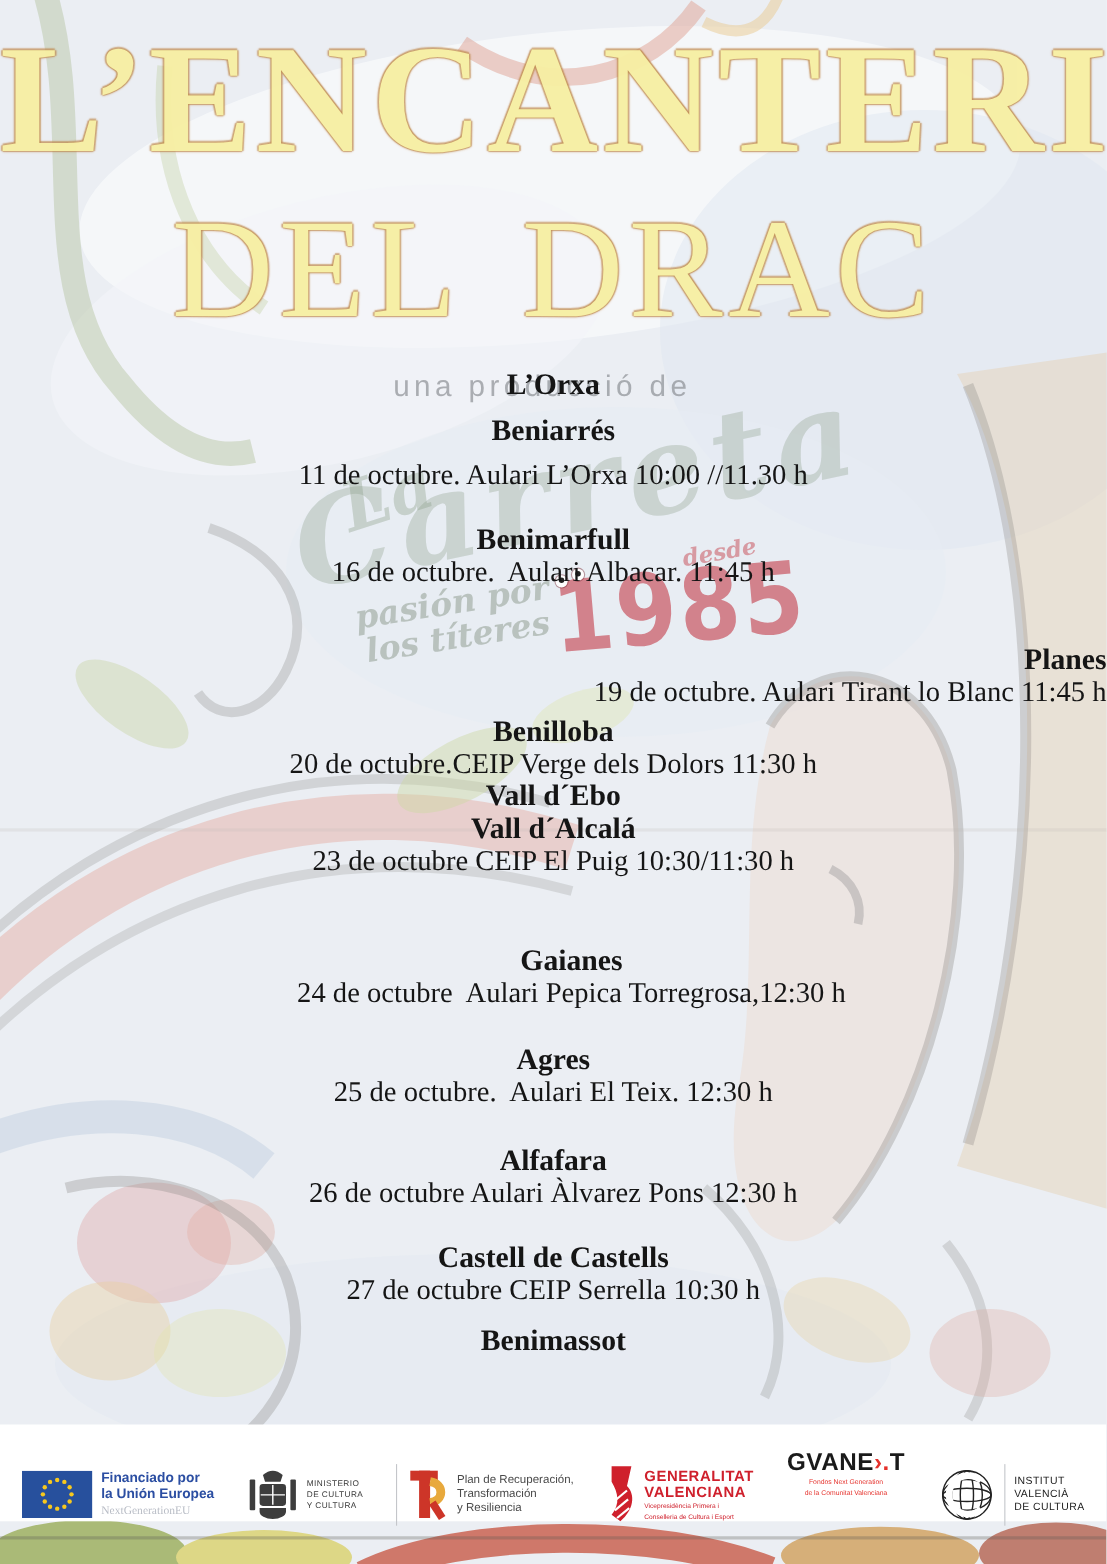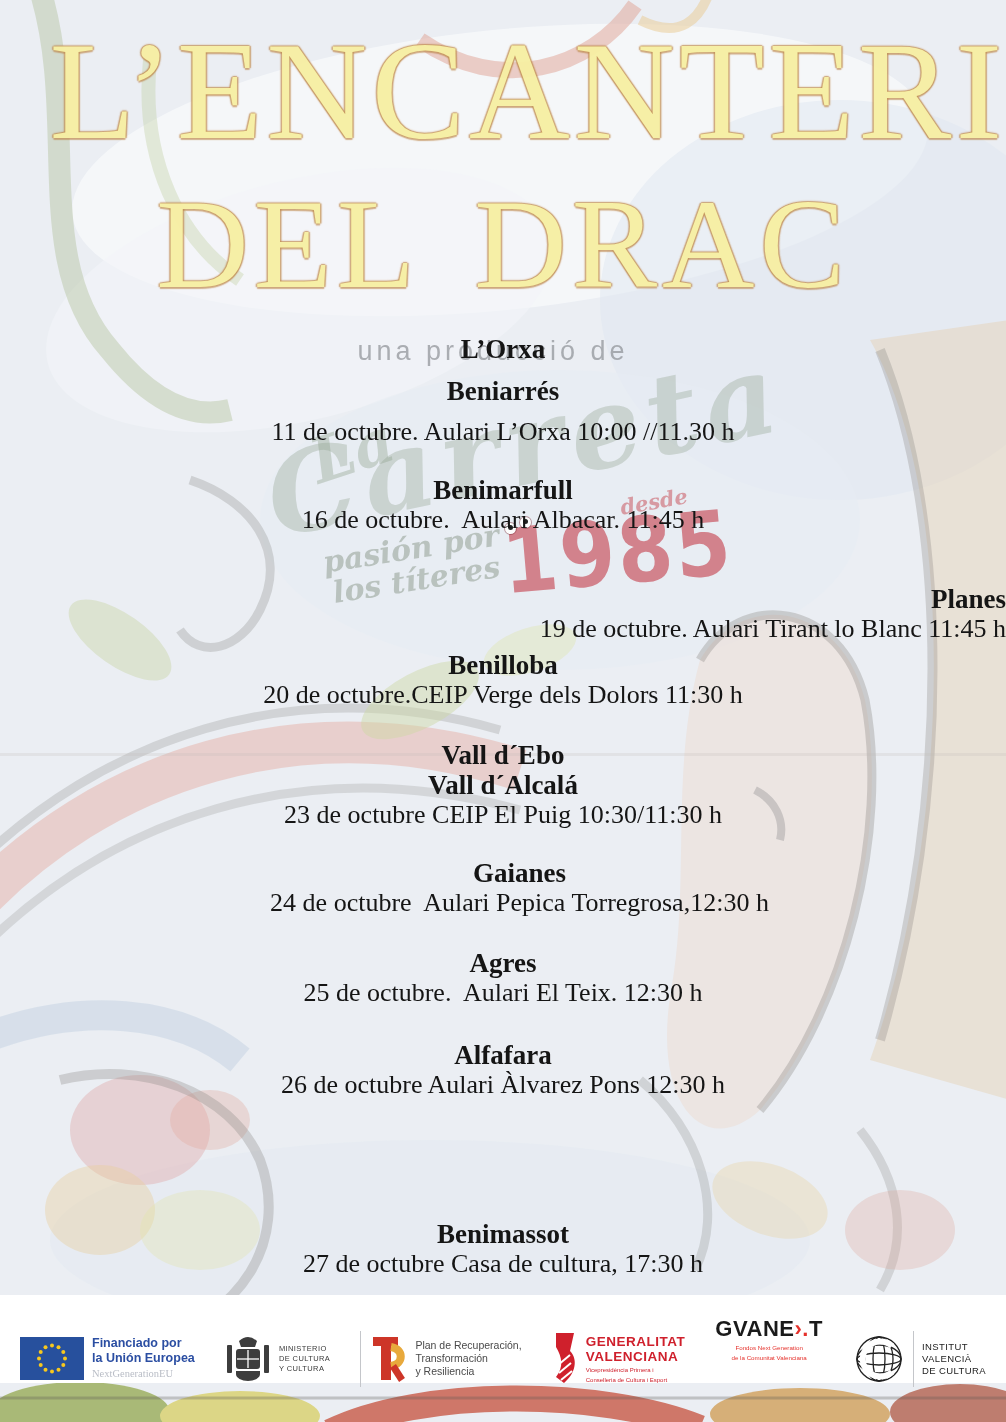--- a/index.html
+++ b/index.html
@@ -25,21 +25,21 @@
          font-size:80px;letter-spacing:2px;color:rgba(201,84,95,.70);transform:rotate(-5deg) scale(1,1.12);}
   .eye{position:absolute;width:11px;height:11px;background:#fdfdfd;border-radius:50%;
        box-shadow:0 0 0 1px rgba(120,40,50,.45);z-index:2;}
   .eye::after{content:"";position:absolute;left:3px;top:2px;width:5px;height:5px;background:#222;border-radius:50%;}
   .eye1{left:505px;top:523px;}
   .eye2{left:520px;top:517px;}
 
   
   .title{position:absolute;z-index:2;left:0;right:0;top:16px;text-align:center;
          color:#f7efa3;opacity:.96;}
-  .title .t1{font-size:140px;line-height:150px;letter-spacing:4px;font-weight:normal;
+  .title .t1{font-size:140px;line-height:150px;letter-spacing:4px;font-weight:bold;
       text-shadow:0 0 3px rgba(191,138,78,.8),1.5px 0 1px rgba(191,138,78,.6),-1.5px 0 1px rgba(191,138,78,.6),
                   0 1.5px 1px rgba(191,138,78,.6),0 -1.5px 1px rgba(191,138,78,.6);text-align:right;}
   .title .t2{font-size:128px;line-height:120px;letter-spacing:5px;word-spacing:22px;font-weight:normal;margin-top:18px;
       text-shadow:0 0 3px rgba(191,138,78,.8),1.5px 0 1px rgba(191,138,78,.6),-1.5px 0 1px rgba(191,138,78,.6),
                   0 1.5px 1px rgba(191,138,78,.6),0 -1.5px 1px rgba(191,138,78,.6);}
 
   
   .schedule{position:absolute;inset:0;z-index:2;}
   .event{position:absolute;left:0;right:0;text-align:center;color:#151515;}
   .event-town{font-weight:bold;font-size:27px;line-height:30px;}
@@ -141,40 +141,43 @@
         <div class="event-detail">16 de octubre.  Aulari Albacar. 11:45 h</div>
       </div>
       <div class="event" style="top: 584px; text-align: right;">
         <div class="event-town">Planes</div>
         <div class="event-detail">19 de octubre. Aulari Tirant lo Blanc 11:45 h</div>
       </div>
       <div class="event" style="top: 650px; font-family: Liberation Serif, serif;">
         <div class="event-town">Benilloba</div>
         <div class="event-detail">20 de octubre.CEIP Verge dels Dolors 11:30 h</div>
       </div>
-      <div class="event" style="top: 740px;">
+      <div class="event" style="top: 708px;">
         <div class="event-town">Vall d´Ebo</div>
         <div class="event-town">Vall d´Alcalá</div>
         <div class="event-detail">23 de octubre CEIP El Puig 10:30/11:30 h</div>
       </div>
       <div class="event" style="top: 858px; padding-left: 33px;">
         <div class="event-town">Gaianes</div>
         <div class="event-detail">24 de octubre  Aulari Pepica Torregrosa,12:30 h</div>
       </div>
       <div class="event" style="top: 948px;">
         <div class="event-town">Agres</div>
         <div class="event-detail">25 de octubre.  Aulari El Teix. 12:30 h</div>
       </div>
       <div class="event" style="top: 1040px;">
         <div class="event-town">Alfafara</div>
         <div class="event-detail">26 de octubre Aulari Àlvarez Pons 12:30 h</div>
       </div>
-      <div class="event" style="top: 1203px; margin-top: 16px;">
+      <div class="event" style="top: 1128px;">
+        <div class="event-town">Castell de Castells</div>
+        <div class="event-detail">27 de octubre CEIP Serrella 10:30 h</div>
+      </div>
+      <div class="event" style="top: 1203px;">
         <div class="event-town">Benimassot</div>
-        <div class="event-detail">27 de octubre Casa de cultura, 17:30 h</div>
       </div>
     </main>
 
   <footer class="footer">
 
     <div class="lg">
       <svg width="64" height="43" aria-hidden="true">
         <rect width="64" height="43" fill="#27509d"></rect>
         <g fill="#f7c81e">
           <circle cx="32" cy="8.5" r="2"></circle>

